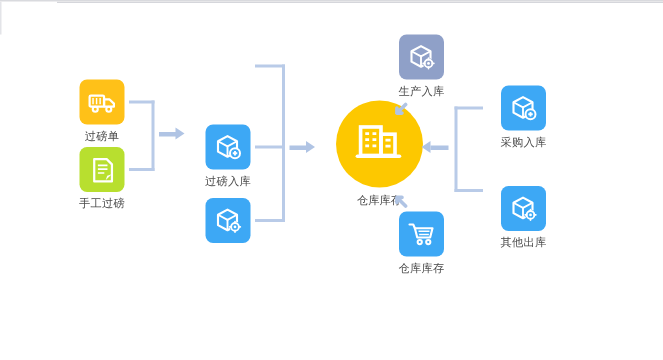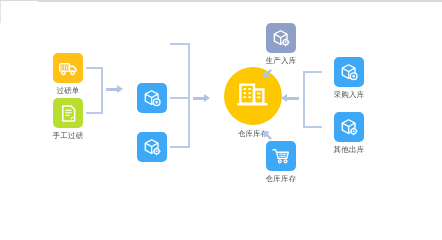--- a/index.html
+++ b/index.html
@@ -143,20 +143,21 @@
         <svg width="20" height="20" viewBox="0 0 24 24">
           <path d="M11.6 3.3l7.6 4.1v8.3l-7.6 4.1-7.6-4.1V7.4z" fill="none" stroke="#ffffff" stroke-width="1.7" stroke-linejoin="round"></path>
           <path d="M4 7.4l7.6 4.1 7.6-4.1" fill="none" stroke="#ffffff" stroke-width="1.5"></path>
           <line x1="11.6" y1="11.5" x2="11.6" y2="19.3" stroke="#ffffff" stroke-width="1.5"></line>
           <circle cx="17.6" cy="17" r="4" fill="#3DA8F5" stroke="#ffffff" stroke-width="1.6"></circle>
           <line x1="15.8" y1="17" x2="19.4" y2="17" stroke="#ffffff" stroke-width="1.5"></line>
           <line x1="17.6" y1="15.2" x2="17.6" y2="18.8" stroke="#ffffff" stroke-width="1.5"></line>
         </svg>
       </span>
     </div>
+    <div class="caption">过磅入库</div>
   </div>
 
   <div class="node" style="left:123px;top:131px;">
     <div class="tile" style="background:#3DA8F5;">
       <span>
         <svg width="20" height="20" viewBox="0 0 24 24">
           <path d="M11.6 3.3l7.6 4.1v8.3l-7.6 4.1-7.6-4.1V7.4z" fill="none" stroke="#ffffff" stroke-width="1.7" stroke-linejoin="round"></path>
           <path d="M4 7.4l7.6 4.1 7.6-4.1" fill="none" stroke="#ffffff" stroke-width="1.5"></path>
           <line x1="11.6" y1="11.5" x2="11.6" y2="19.3" stroke="#ffffff" stroke-width="1.5"></line>
           <circle cx="17.6" cy="17.1" r="4.3" fill="#3DA8F5"></circle>
@@ -267,21 +268,21 @@
           <line x1="11.6" y1="11.5" x2="11.6" y2="19.3" stroke="#ffffff" stroke-width="1.5"></line>
           <circle cx="17.6" cy="17" r="4" fill="#3DA8F5" stroke="#ffffff" stroke-width="1.6"></circle>
           <line x1="15.8" y1="17" x2="19.4" y2="17" stroke="#ffffff" stroke-width="1.5"></line>
           <line x1="17.6" y1="15.2" x2="17.6" y2="18.8" stroke="#ffffff" stroke-width="1.5"></line>
         </svg>
       </span>
     </div>
     <div class="caption">采购入库</div>
   </div>
 
-  <div class="node" style="left:320px;top:111px;">
+  <div class="node" style="left:320px;top:123px;">
     <div class="tile" style="background:#3DA8F5;">
       <span>
         <svg width="20" height="20" viewBox="0 0 24 24">
           <path d="M11.6 3.3l7.6 4.1v8.3l-7.6 4.1-7.6-4.1V7.4z" fill="none" stroke="#ffffff" stroke-width="1.7" stroke-linejoin="round"></path>
           <path d="M4 7.4l7.6 4.1 7.6-4.1" fill="none" stroke="#ffffff" stroke-width="1.5"></path>
           <line x1="11.6" y1="11.5" x2="11.6" y2="19.3" stroke="#ffffff" stroke-width="1.5"></line>
           <circle cx="17.6" cy="17.1" r="4.3" fill="#3DA8F5"></circle>
           <circle cx="17.6" cy="17.1" r="3.1" fill="none" stroke="#ffffff" stroke-width="1.5"></circle>
           <circle cx="17.6" cy="17.1" r="1.1" fill="#ffffff"></circle>
           <g stroke="#ffffff" stroke-width="1.3" stroke-linecap="round">

